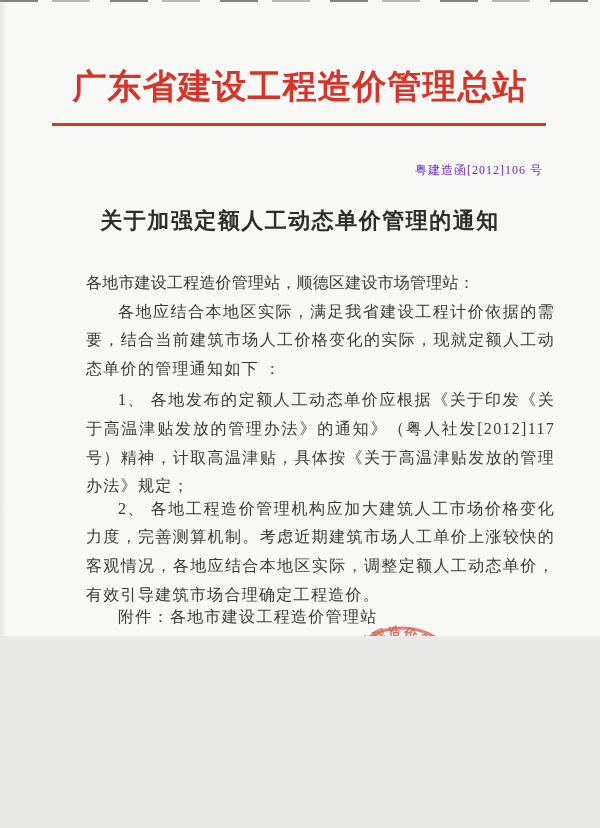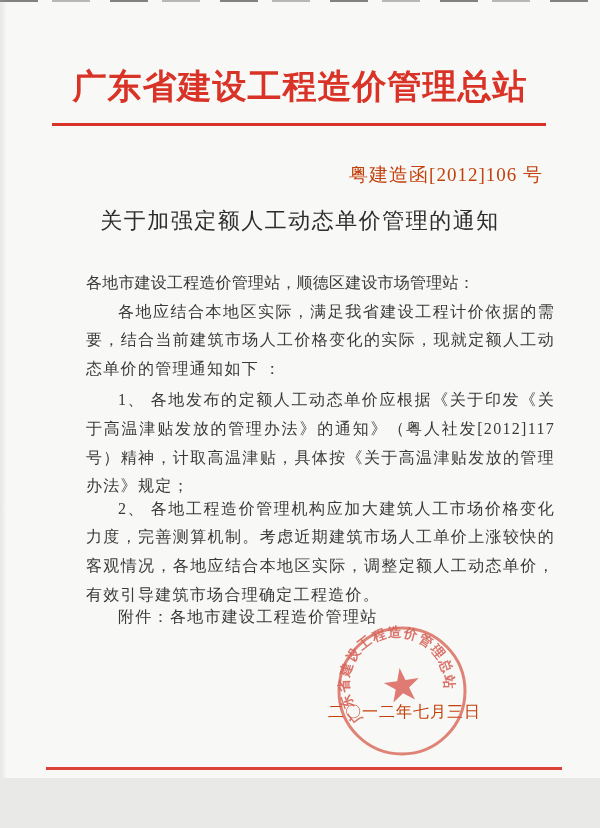--- a/index.html
+++ b/index.html
@@ -2,21 +2,21 @@
 <html><head>
 <meta charset="utf-8">
 <style>
   html,body{margin:0;padding:0;}
   body{
     font-family:"Liberation Serif","DejaVu Serif",serif;
     background:#e9e9e7;
   }
   .page{
     position:relative;
-    width:600px;height:778px;
+    width:600px;height:636px;
     margin:0 auto;
     background:#f8f8f6;
     overflow:hidden;
   }
   .scan-edge-top{
     position:absolute;top:0;left:0;width:100%;height:2px;
     background:repeating-linear-gradient(90deg,
       rgba(90,90,90,.75) 0 38px, rgba(90,90,90,0) 38px 52px,
       rgba(120,120,120,.5) 52px 90px, rgba(120,120,120,0) 90px 110px);
   }
@@ -31,27 +31,27 @@
     letter-spacing:1px;
     color:#d93226;
     white-space:nowrap;
   }
   .header-divider{
     position:absolute;top:123px;left:52px;width:494px;height:3px;
     background:#d93226;
   }
   .doc-number{
     position:absolute;top:162px;right:57px;
-    font-size:19px;color:#c2410c;letter-spacing:1px;
+    font-size:12px;color:#6d28d9;letter-spacing:1px;
     white-space:nowrap;
   }
   .notice-title{
     position:absolute;top:206px;left:0;width:100%;
     text-align:center;
-    font-size:22px;font-weight:normal;letter-spacing:1.5px;
+    font-size:22px;font-weight:bold;letter-spacing:1.5px;
     color:#2d2d2d;white-space:nowrap;
   }
   .body-text{
     position:absolute;top:269px;left:86px;width:469px;
     font-size:16px;line-height:28.6px;letter-spacing:1.3px;
     color:#3a3a3a;
     text-align:justify;
   }
   .body-text p{margin:0;text-indent:2em;}
   .body-text .salutation{margin:0;text-indent:0;letter-spacing:0.2px;}

